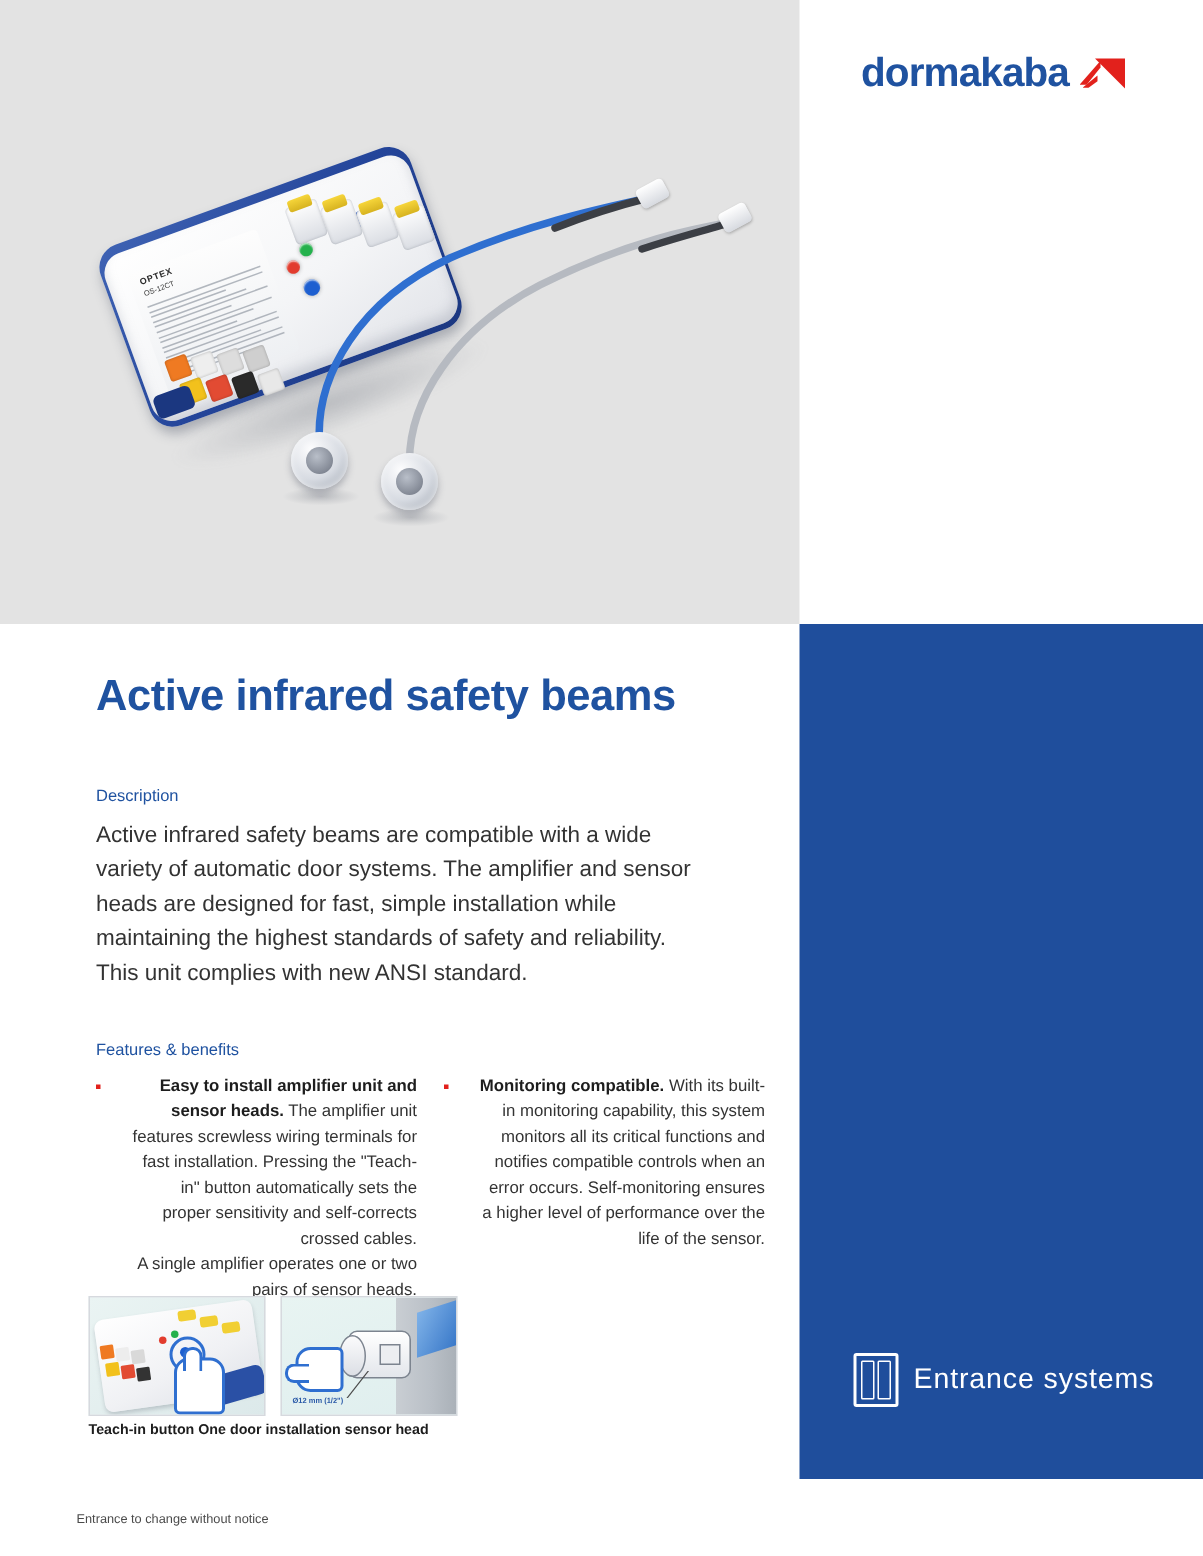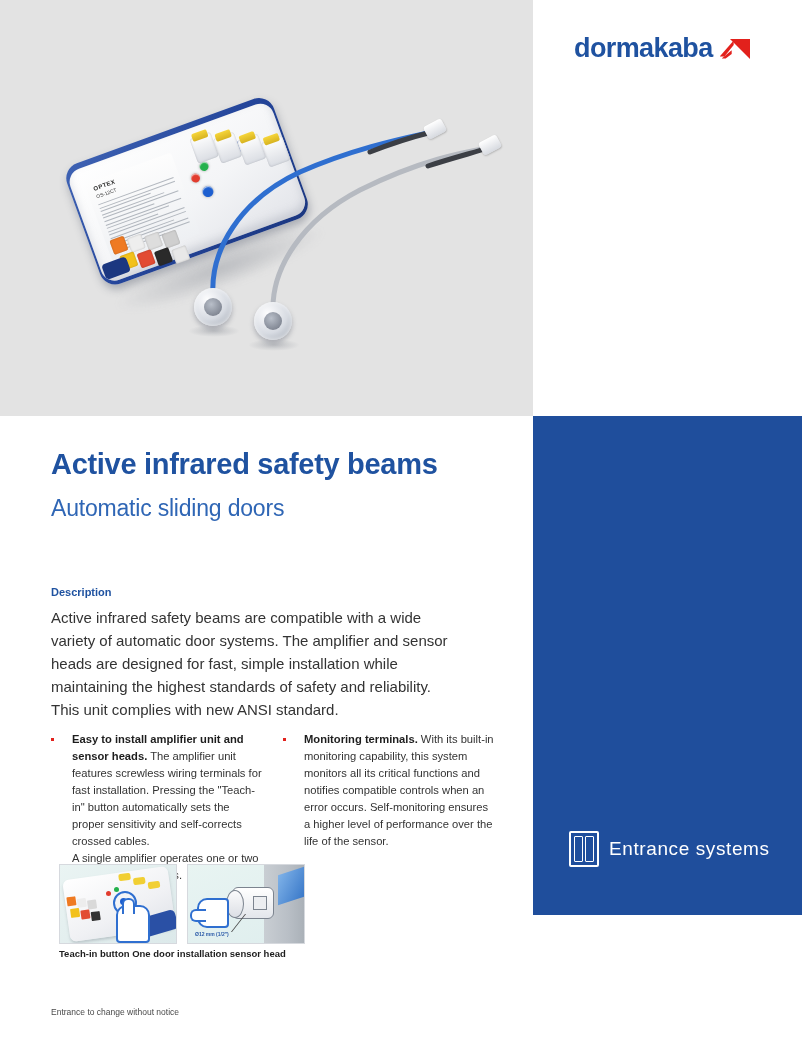--- a/index.html
+++ b/index.html
@@ -156,21 +156,21 @@
     background: linear-gradient(180deg,#ffffff,#d7dae0);
     box-shadow: 0 1px 2px rgba(0,0,0,.25);
   }
   .plug.one{ left: 245px; top: 12px; transform: rotate(-28deg); }
   .plug.two{ left: 300px; top: 28px; transform: rotate(-28deg); }
 
   
   .blue-panel {
     position: absolute;
     left: 533px; top: 416px;
-    width: 269px; height: 499px;
+    width: 269px; height: 570px;
     background: #1f4e9c;
   }
   .entrance-logo {
     position: absolute;
     left: 36px; bottom: 48px;
     display: flex; align-items: center; gap: 10px;
   }
   .door-icon {
     width: 30px; height: 36px;
     border: 2px solid #ffffff;
@@ -225,42 +225,42 @@
   .logo-mark .m-blk2 {
     position: absolute; left: 2px; top: 10px;
     width: 10px; height: 10px;
     background: #e2211c;
     clip-path: polygon(0 100%, 100% 18%, 100% 56%, 40% 100%);
   }
 
   
   .content {
     position: absolute;
-    left: 51px; top: 448px;
+    left: 64px; top: 448px;
     width: 462px;
   }
   h1.title {
     margin: 0;
     font-size: 29px;
     font-weight: bold;
     color: #1f52a0;
     letter-spacing: -0.3px;
     line-height: 1.15;
   }
   h2.subtitle {
     margin: 14px 0 0 0;
     font-size: 23px;
     font-weight: normal;
     color: #2f66b5;
     letter-spacing: -0.2px;
   }
   h3.section-head {
-    margin: 64px 0 9px 0;
+    margin: 44px 0 9px 0;
     font-size: 11px;
-    font-weight: bold;
+    font-weight: normal;
     color: #1f52a0;
   }
   h3.section-head.tight { margin-top: 34px; }
   p.body-text {
     margin: 0;
     font-size: 15px;
     line-height: 1.52;
     color: #333333;
     width: 400px;
   }
@@ -270,20 +270,21 @@
     gap: 18px;
     margin-top: 10px;
   }
   .feature-col { width: 214px; }
   .feature-item {
     display: flex;
     gap: 18px;
     font-size: 11.2px;
     line-height: 1.52;
     color: #333333;
+    text-align: right;
   }
   .bullet {
     flex: 0 0 auto;
     width: 3px; height: 3px;
     background: #e2211c;
     margin-top: 7px;
   }
   .feature-body strong { color: #1d1d1d; }
   .feature-body { white-space: pre-line; }
 
@@ -499,37 +500,37 @@
     <span class="door-icon">
         <i></i>
         <i></i>
       </span>
     <span class="entrance-text">Entrance systems</span>
   </div>
 </div>
 
 <div class="content">
   <h1 class="title">Active infrared safety beams</h1>
-  <h2 class="subtitle">Automatic sliding doors</h2>
 
   <h3 class="section-head">Description</h3>
   <p class="body-text">Active infrared safety beams are compatible with a wide variety of automatic door systems. The amplifier and sensor heads are designed for fast, simple installation while maintaining the highest standards of safety and reliability. This unit complies with new ANSI standard.</p>
 
+  <h3 class="section-head tight">Features &amp; benefits</h3>
   <div class="features">
     <div class="feature-col">
       <div class="feature-item">
         <span class="bullet"></span>
         <span class="feature-body"><strong>Easy to install amplifier unit and sensor heads.</strong><span> The amplifier unit features screwless wiring terminals for fast installation. Pressing the "Teach-in" button automatically sets the proper sensitivity and self-corrects crossed cables.
 A single amplifier operates one or two pairs of sensor heads.</span></span>
       </div>
     </div>
     <div class="feature-col">
       <div class="feature-item">
         <span class="bullet"></span>
-        <span class="feature-body"><strong>Monitoring terminals.</strong><span> With its built-in monitoring capability, this system monitors all its critical functions and notifies compatible controls when an error occurs. Self-monitoring ensures a higher level of performance over the life of the sensor.</span></span>
+        <span class="feature-body"><strong>Monitoring compatible.</strong><span> With its built-in monitoring capability, this system monitors all its critical functions and notifies compatible controls when an error occurs. Self-monitoring ensures a higher level of performance over the life of the sensor.</span></span>
       </div>
     </div>
   </div>
 </div>
 
 <div class="thumbs">
   <div class="thumb">
     <div class="t1-bg"></div>
     <div class="t1-unit">
       <div class="t1-blue"></div>

